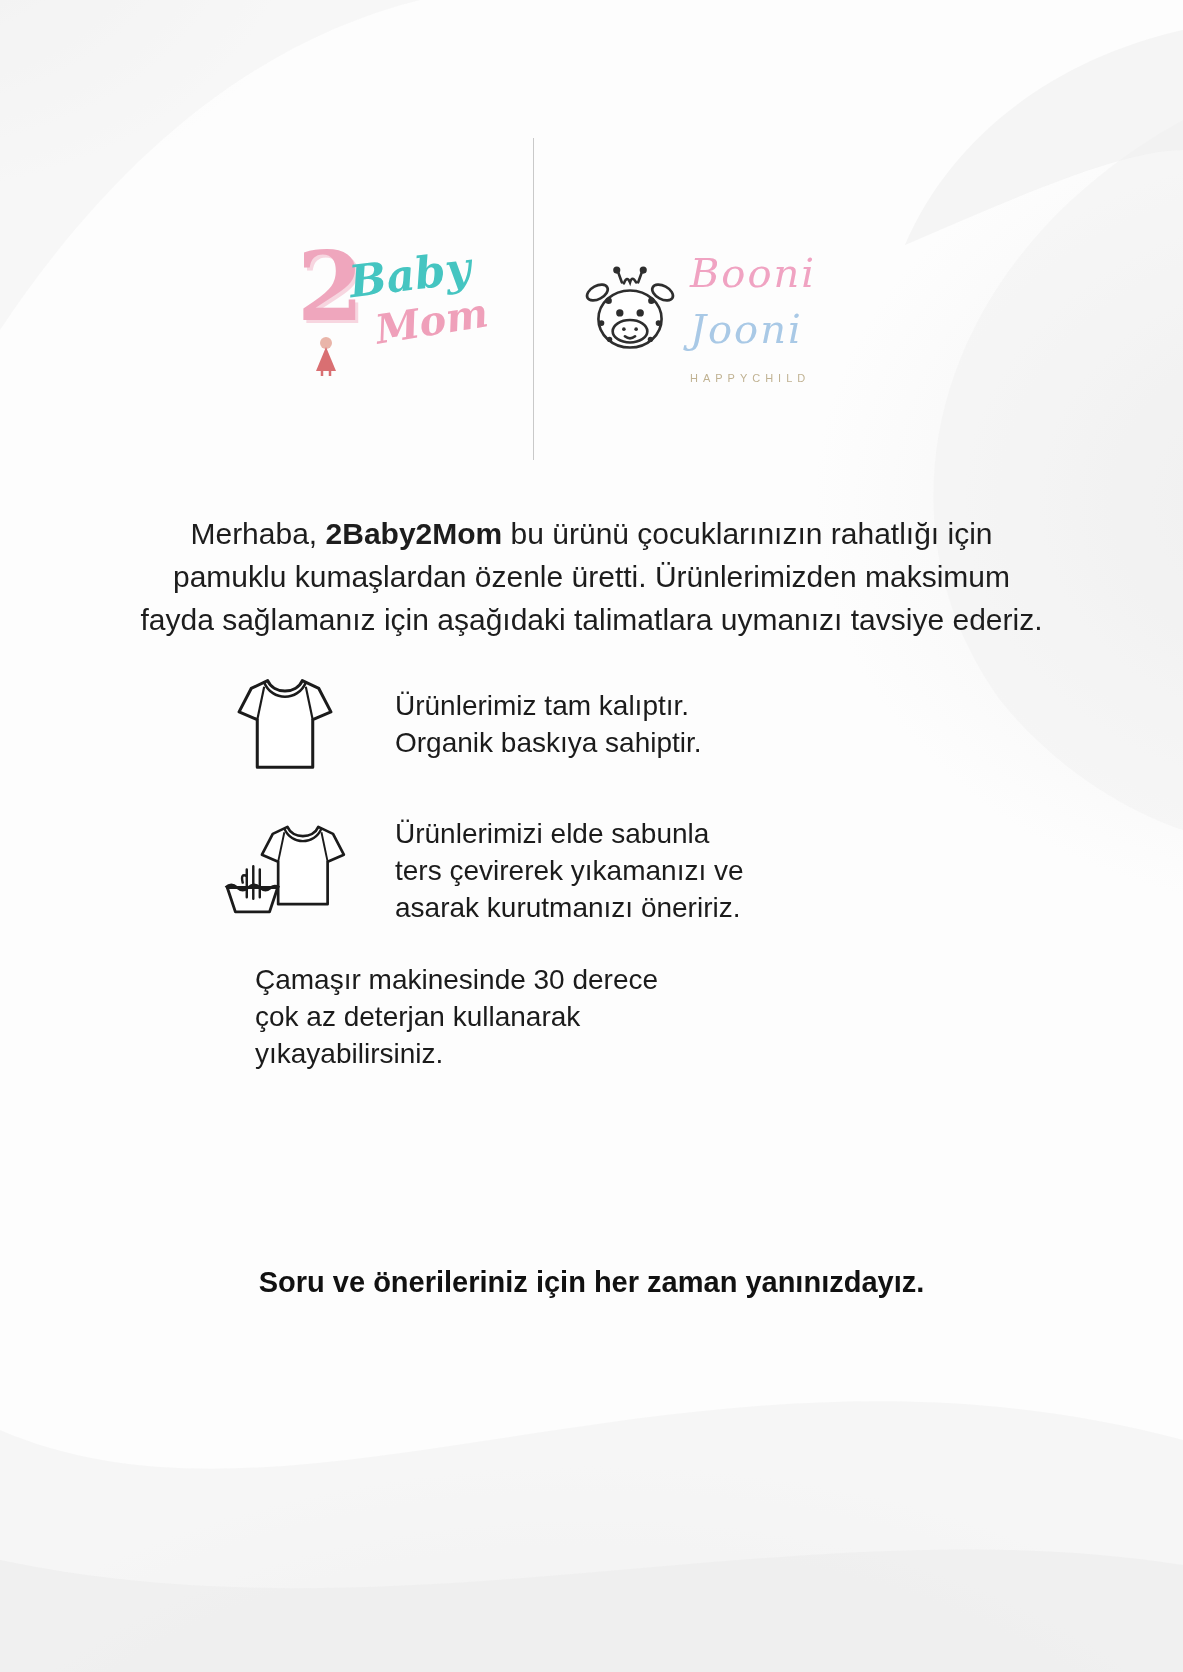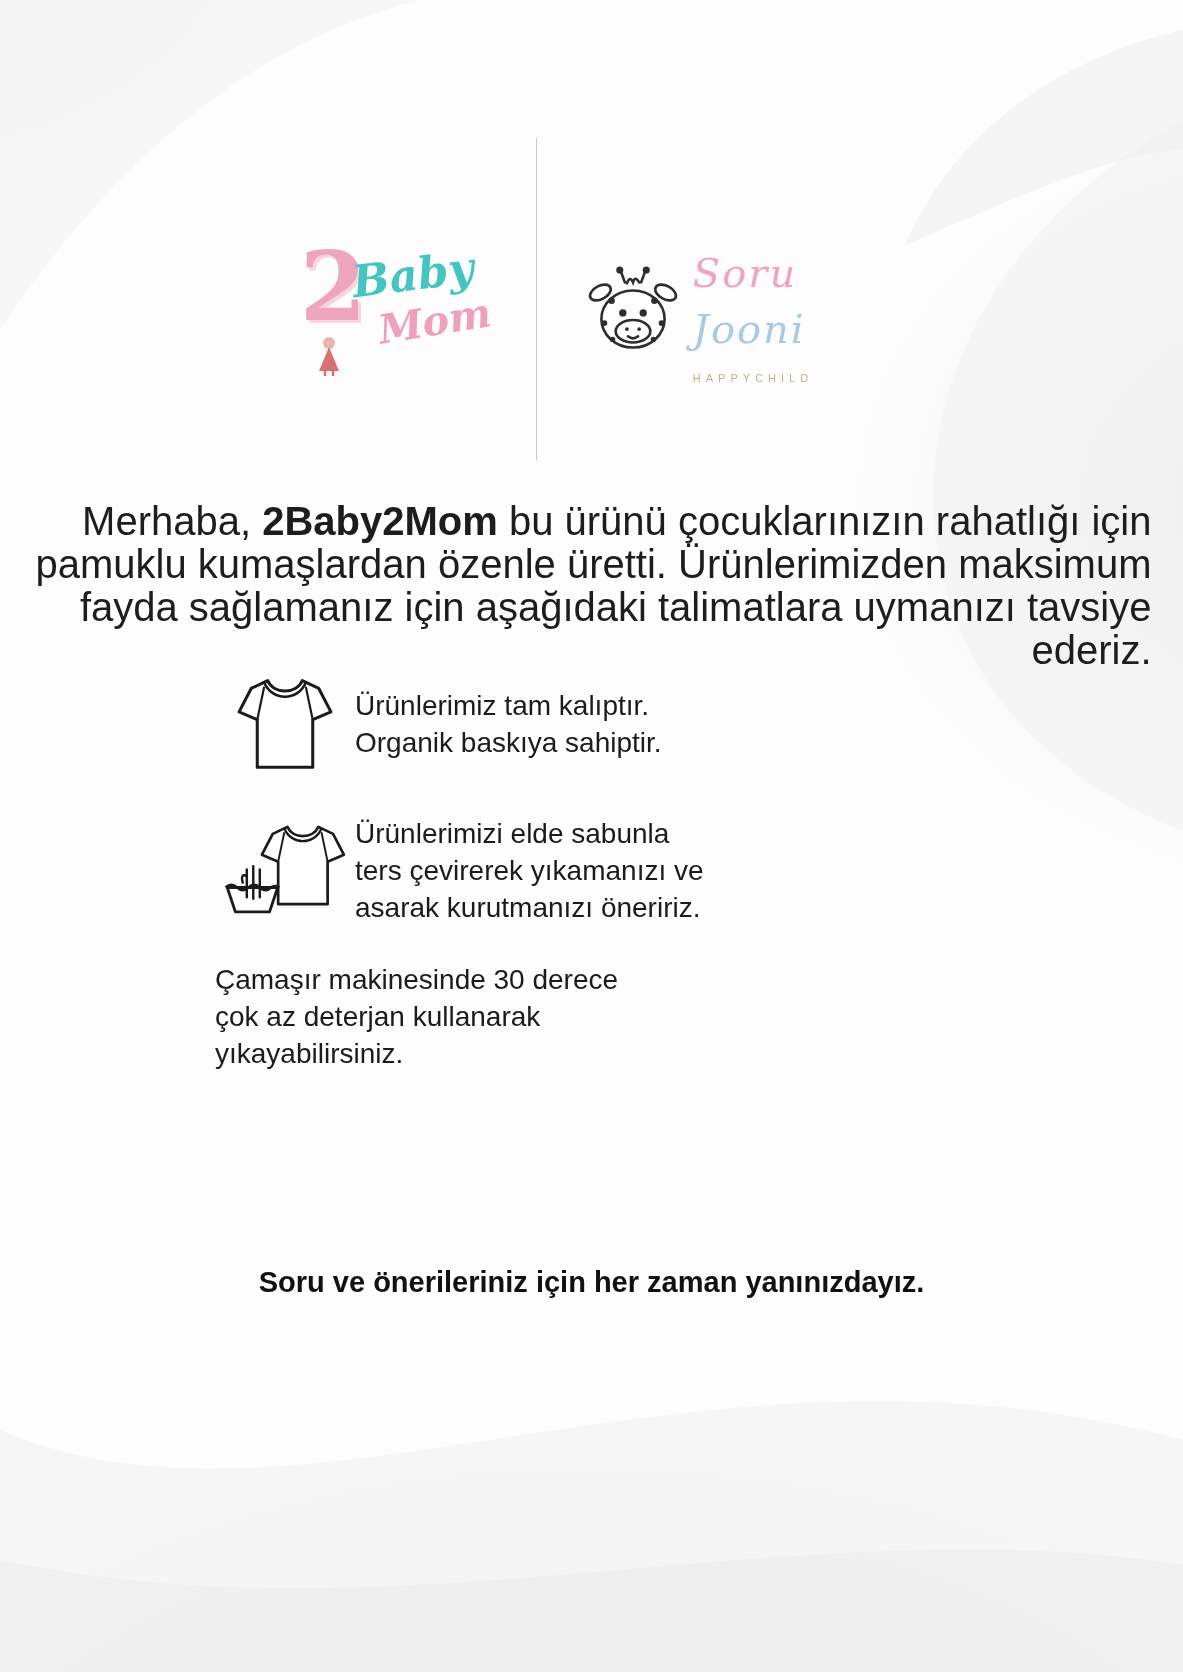--- a/index.html
+++ b/index.html
@@ -36,31 +36,31 @@
   .logo2bm .doll  { position:absolute; left:16px; top:92px; }
 
   .booni-text { display:flex; flex-direction:column; line-height:1; }
   .booni-text .line1 { font-family:"DejaVu Serif", serif; font-style:italic;
                        font-size:40px; color:#f0a3c2; letter-spacing:2px; }
   .booni-text .line2 { font-family:"DejaVu Serif", serif; font-style:italic;
                        font-size:40px; color:#a9c9e6; letter-spacing:2px; margin-top:16px; }
   .booni-text .tagline { font-size:11px; letter-spacing:5px; color:#c0b292; margin-top:24px; }
 
   
-  .intro { position:absolute; top:500px; left:50%; transform:translateX(-50%);
-           width:1120px; text-align:right; font-size:40px; line-height:43px;
+  .intro { position:absolute; top:512px; left:50%; transform:translateX(-50%);
+           width:1120px; text-align:center; font-size:30px; line-height:43px;
            color:#1d1d1d; white-space:pre-line; }
   .intro .brand-bold { font-weight:bold; }
 
   
   .instructions { position:absolute; left:215px; top:664px; }
   .inst-row { display:flex; align-items:center; height:120px; margin-bottom:26px; }
   .icon-box { width:140px; min-width:140px; height:120px;
               display:flex; align-items:center; justify-content:center; }
-  .inst-text { font-size:28px; line-height:37px;
+  .inst-text { margin-left:40px; font-size:28px; line-height:37px;
                white-space:pre-line; color:#1b1b1b; }
 
   
   .footer-note { position:absolute; top:1266px; left:0; width:100%;
                  text-align:center; font-size:29px; font-weight:bold; color:#111111; }
 </style>
 </head>
 <body>
 
 <div class="page">
@@ -110,21 +110,21 @@
           <circle cx="65" cy="74" r="2.6" fill="#2e2e2e" stroke="none"></circle>
           <circle cx="35" cy="48" r="3.6" fill="#2e2e2e" stroke="none"></circle>
           <circle cx="55" cy="48" r="3.6" fill="#2e2e2e" stroke="none"></circle>
           <ellipse cx="45" cy="66" rx="17" ry="11" fill="#ffffff"></ellipse>
           <circle cx="39" cy="64" r="1.8" fill="#2e2e2e" stroke="none"></circle>
           <circle cx="51" cy="64" r="1.8" fill="#2e2e2e" stroke="none"></circle>
           <path d="M40 71 Q45 75 50 71"></path>
         </g>
       </svg>
       <div class="booni-text">
-        <span class="line1">Soru</span>
+        <span class="line1">Booni</span>
         <span class="line2">Jooni</span>
         <span class="tagline">HAPPYCHILD</span>
       </div>
     </div>
   </div>
 
   <p class="intro"><span>Merhaba, </span><span class="brand-bold">2Baby2Mom</span><span> bu ürünü çocuklarınızın rahatlığı için
 pamuklu kumaşlardan özenle üretti. Ürünlerimizden maksimum
 fayda sağlamanız için aşağıdaki talimatlara uymanızı tavsiye ederiz.</span></p>
 

